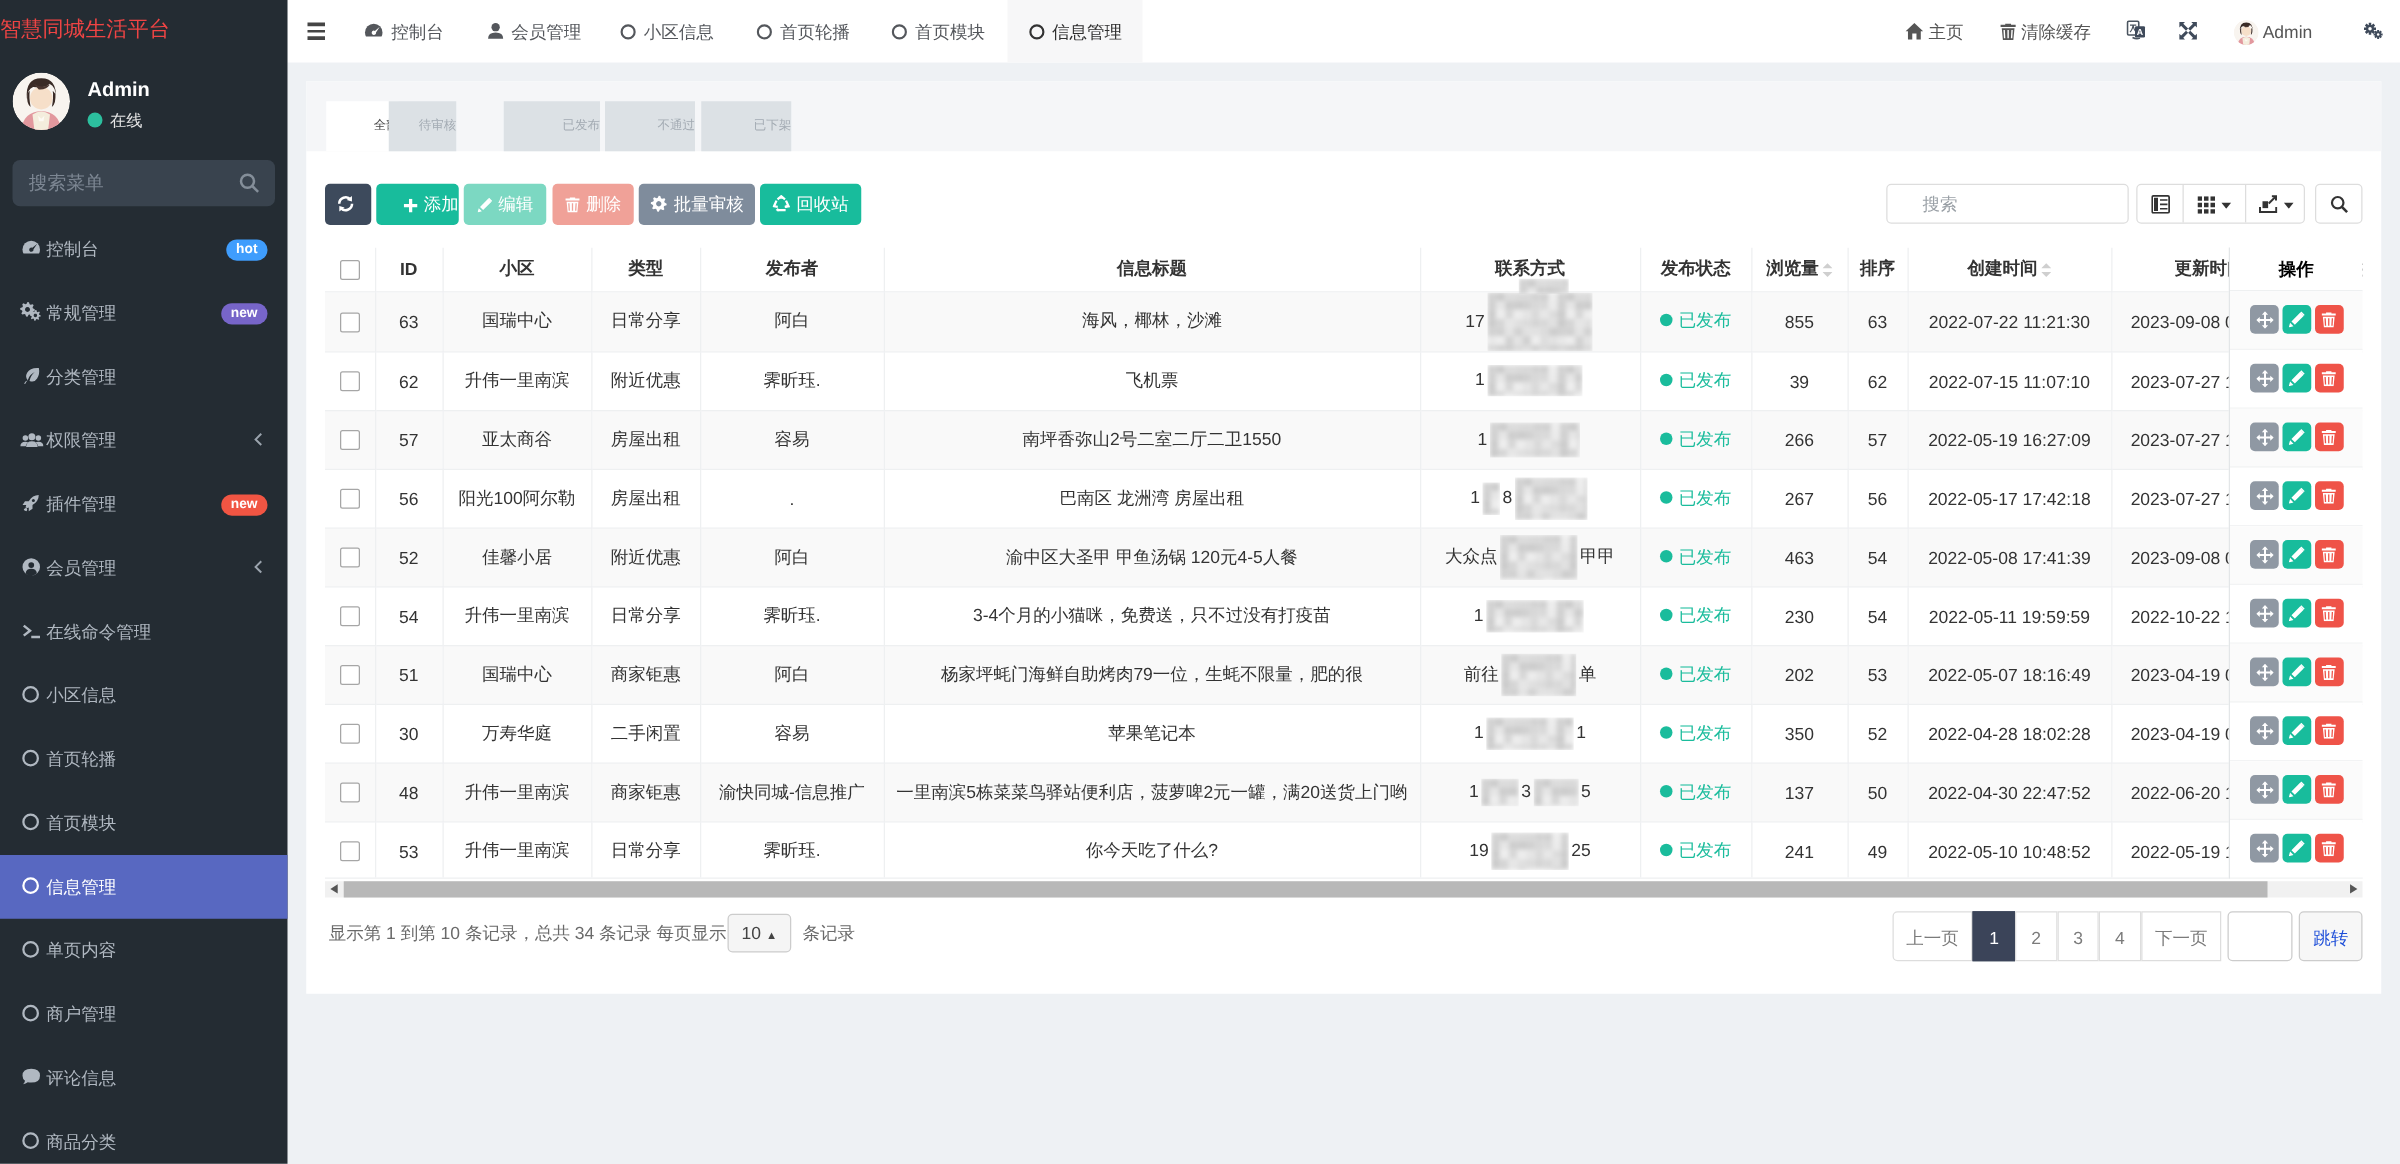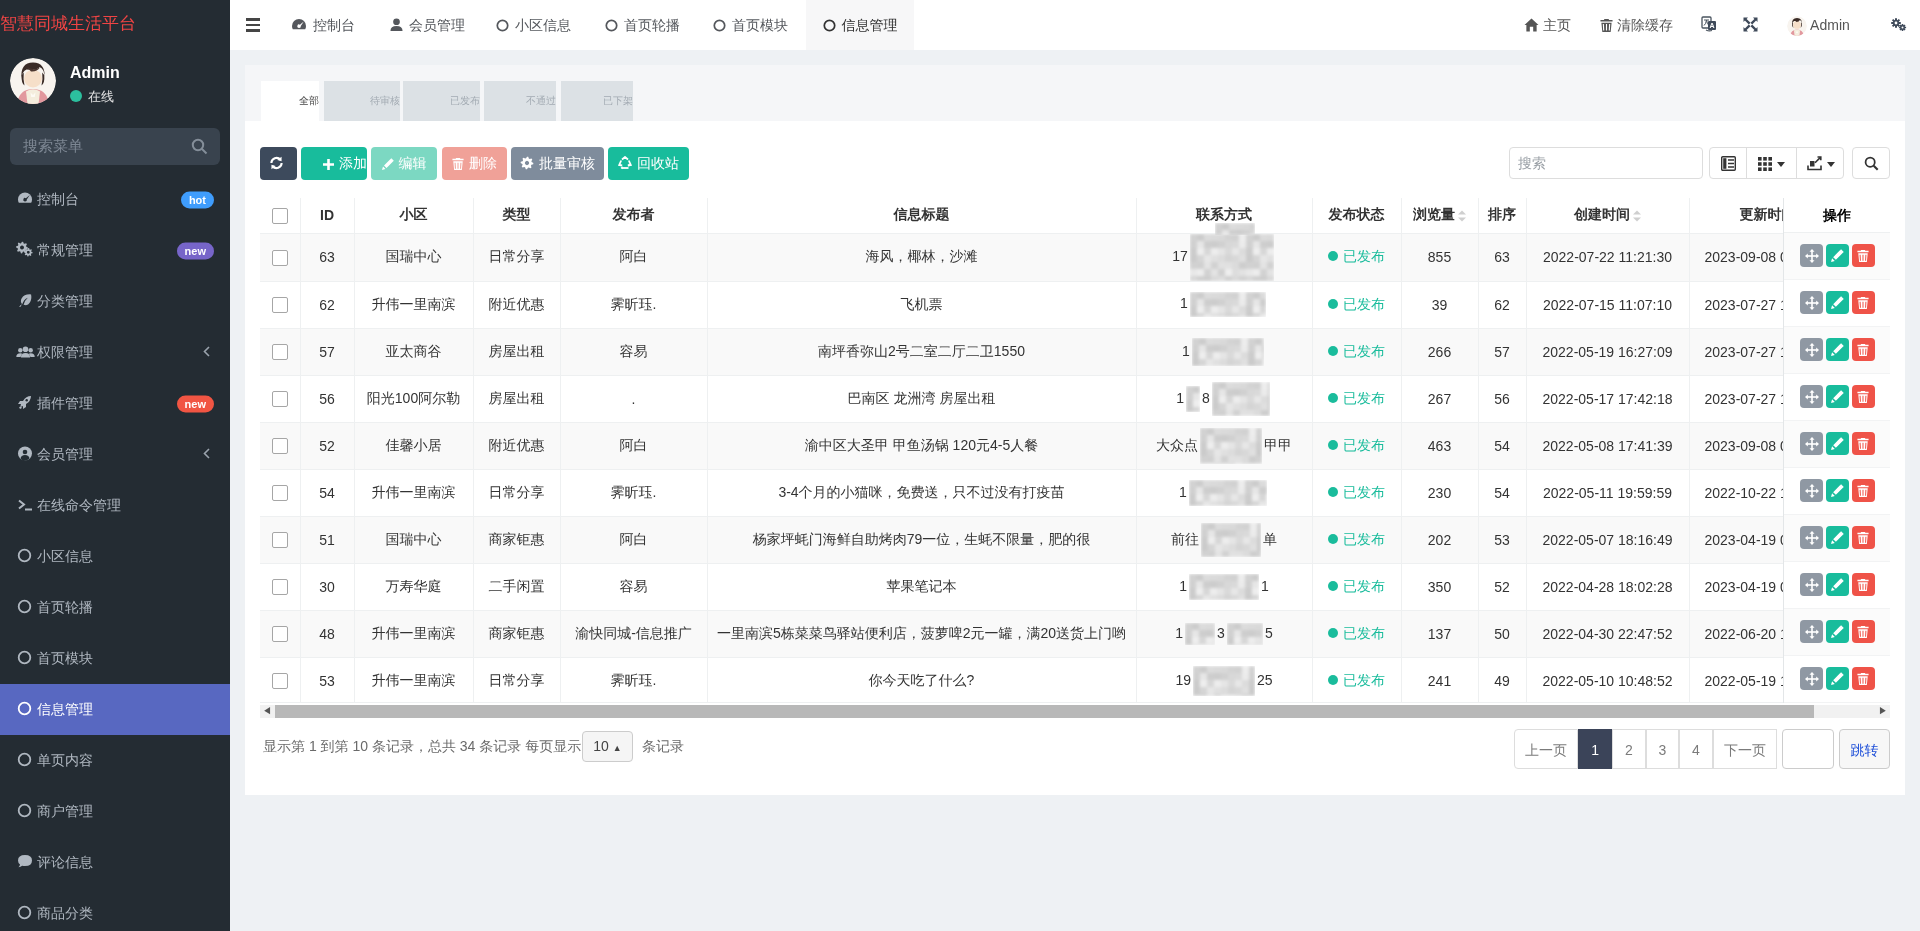--- a/index.html
+++ b/index.html
@@ -358,21 +358,21 @@
           <circle cx="12.5" cy="10.5" r="2.4"></circle>
           <path d="M12.5 6.9 L12.5 14.1 M8.9 10.5 L16.1 10.5 M10 8 L15 13 M15 8 L10 13" stroke="#3f4a5a" stroke-width="1.6"></path>
           <circle cx="12.5" cy="10.5" r="1" fill="#fff"></circle>
         </g>
       </svg></div>
 </div>
 <div id="content">
   <div id="panel">
     <div id="phead">
       <div class="tab on" style="left:16px;  width:58px;">全部</div>
-      <div class="tab off" style="left:79px;  width:76px;">待审核</div>
+      <div class="tab off" style="left:66px;  width:54px;">待审核</div>
       <div class="tab off" style="left:158px; width:77px;">已发布</div>
       <div class="tab off" style="left:239px; width:72px;">不通过</div>
       <div class="tab off" style="left:316px; width:72px;">已下架</div>
     </div>
     <div id="toolbar">
       <div class="tbtn" style="left:15px; width:37px; background:#3d4a5c;"><svg width="15" height="14" viewBox="0 0 15 15">
             <path d="M13 7.5 A5.5 5.5 0 0 1 3.3 11" fill="none" stroke="#fff" stroke-width="2.2"></path>
             <path d="M2 7.5 A5.5 5.5 0 0 1 11.7 4" fill="none" stroke="#fff" stroke-width="2.2"></path>
             <path d="M12.9 0.8 L12.9 5.5 L8.4 4.2 Z" fill="#fff"></path>
             <path d="M2.1 14.2 L2.1 9.5 L6.6 10.8 Z" fill="#fff"></path>
@@ -393,21 +393,21 @@
             <g fill="none" stroke="#fff" stroke-width="1.8">
               <path d="M4 3.5 L7 1 L10 3.5"></path>
               <path d="M10.8 4.5 L12.8 9 L9.8 9.5"></path>
               <path d="M3.2 4.5 L1.2 9 L4.2 9.5"></path>
               <path d="M3.5 12 L10.5 12"></path>
             </g>
             <path d="M7 1 L9 3 L5 3 Z" fill="#fff"></path>
             <path d="M12.8 9 L10.5 10.5 L10.5 7.8 Z" fill="#fff"></path>
             <path d="M2.5 12 L4.5 10.2 L4.8 13.2 Z" fill="#fff"></path>
           </svg>回收站</div>
-      <div style="position:absolute; left:1264px; top:82px; width:194px; height:32px; border:1px solid #ddd; border-radius:4px; background:#fff; line-height:30px; padding-left:8px; color:#9aa0a6;">搜索</div>
+      <div style="position:absolute; left:1264px; top:82px; width:194px; height:32px; border:1px solid #ddd; border-radius:4px; background:#fff; line-height:30px; padding-left:28px; color:#9aa0a6;">搜索</div>
       <div style="position:absolute; left:1464px; top:82px; width:135px; height:32px; border:1px solid #ddd; border-radius:4px; background:#fff;">
         <div style="position:absolute; left:36px; top:0; width:1px; height:30px; background:#ddd;"></div>
         <div style="position:absolute; left:86px; top:0; width:1px; height:30px; background:#ddd;"></div>
         <svg style="position:absolute; left:11px; top:8px;" width="15" height="15" viewBox="0 0 15 15">
             <rect x="0.7" y="0.7" width="13.6" height="13.6" rx="1" fill="none" stroke="#333" stroke-width="1.4"></rect>
             <rect x="2.2" y="2.2" width="3.2" height="10.6" fill="#333"></rect>
             <path d="M7 4 L13 4 M7 7.5 L13 7.5 M7 11 L13 11" stroke="#333" stroke-width="1.3"></path>
           </svg>
         <svg style="position:absolute; left:48px; top:9px;" width="14" height="14" viewBox="0 0 14 14">
             <g fill="#333">

